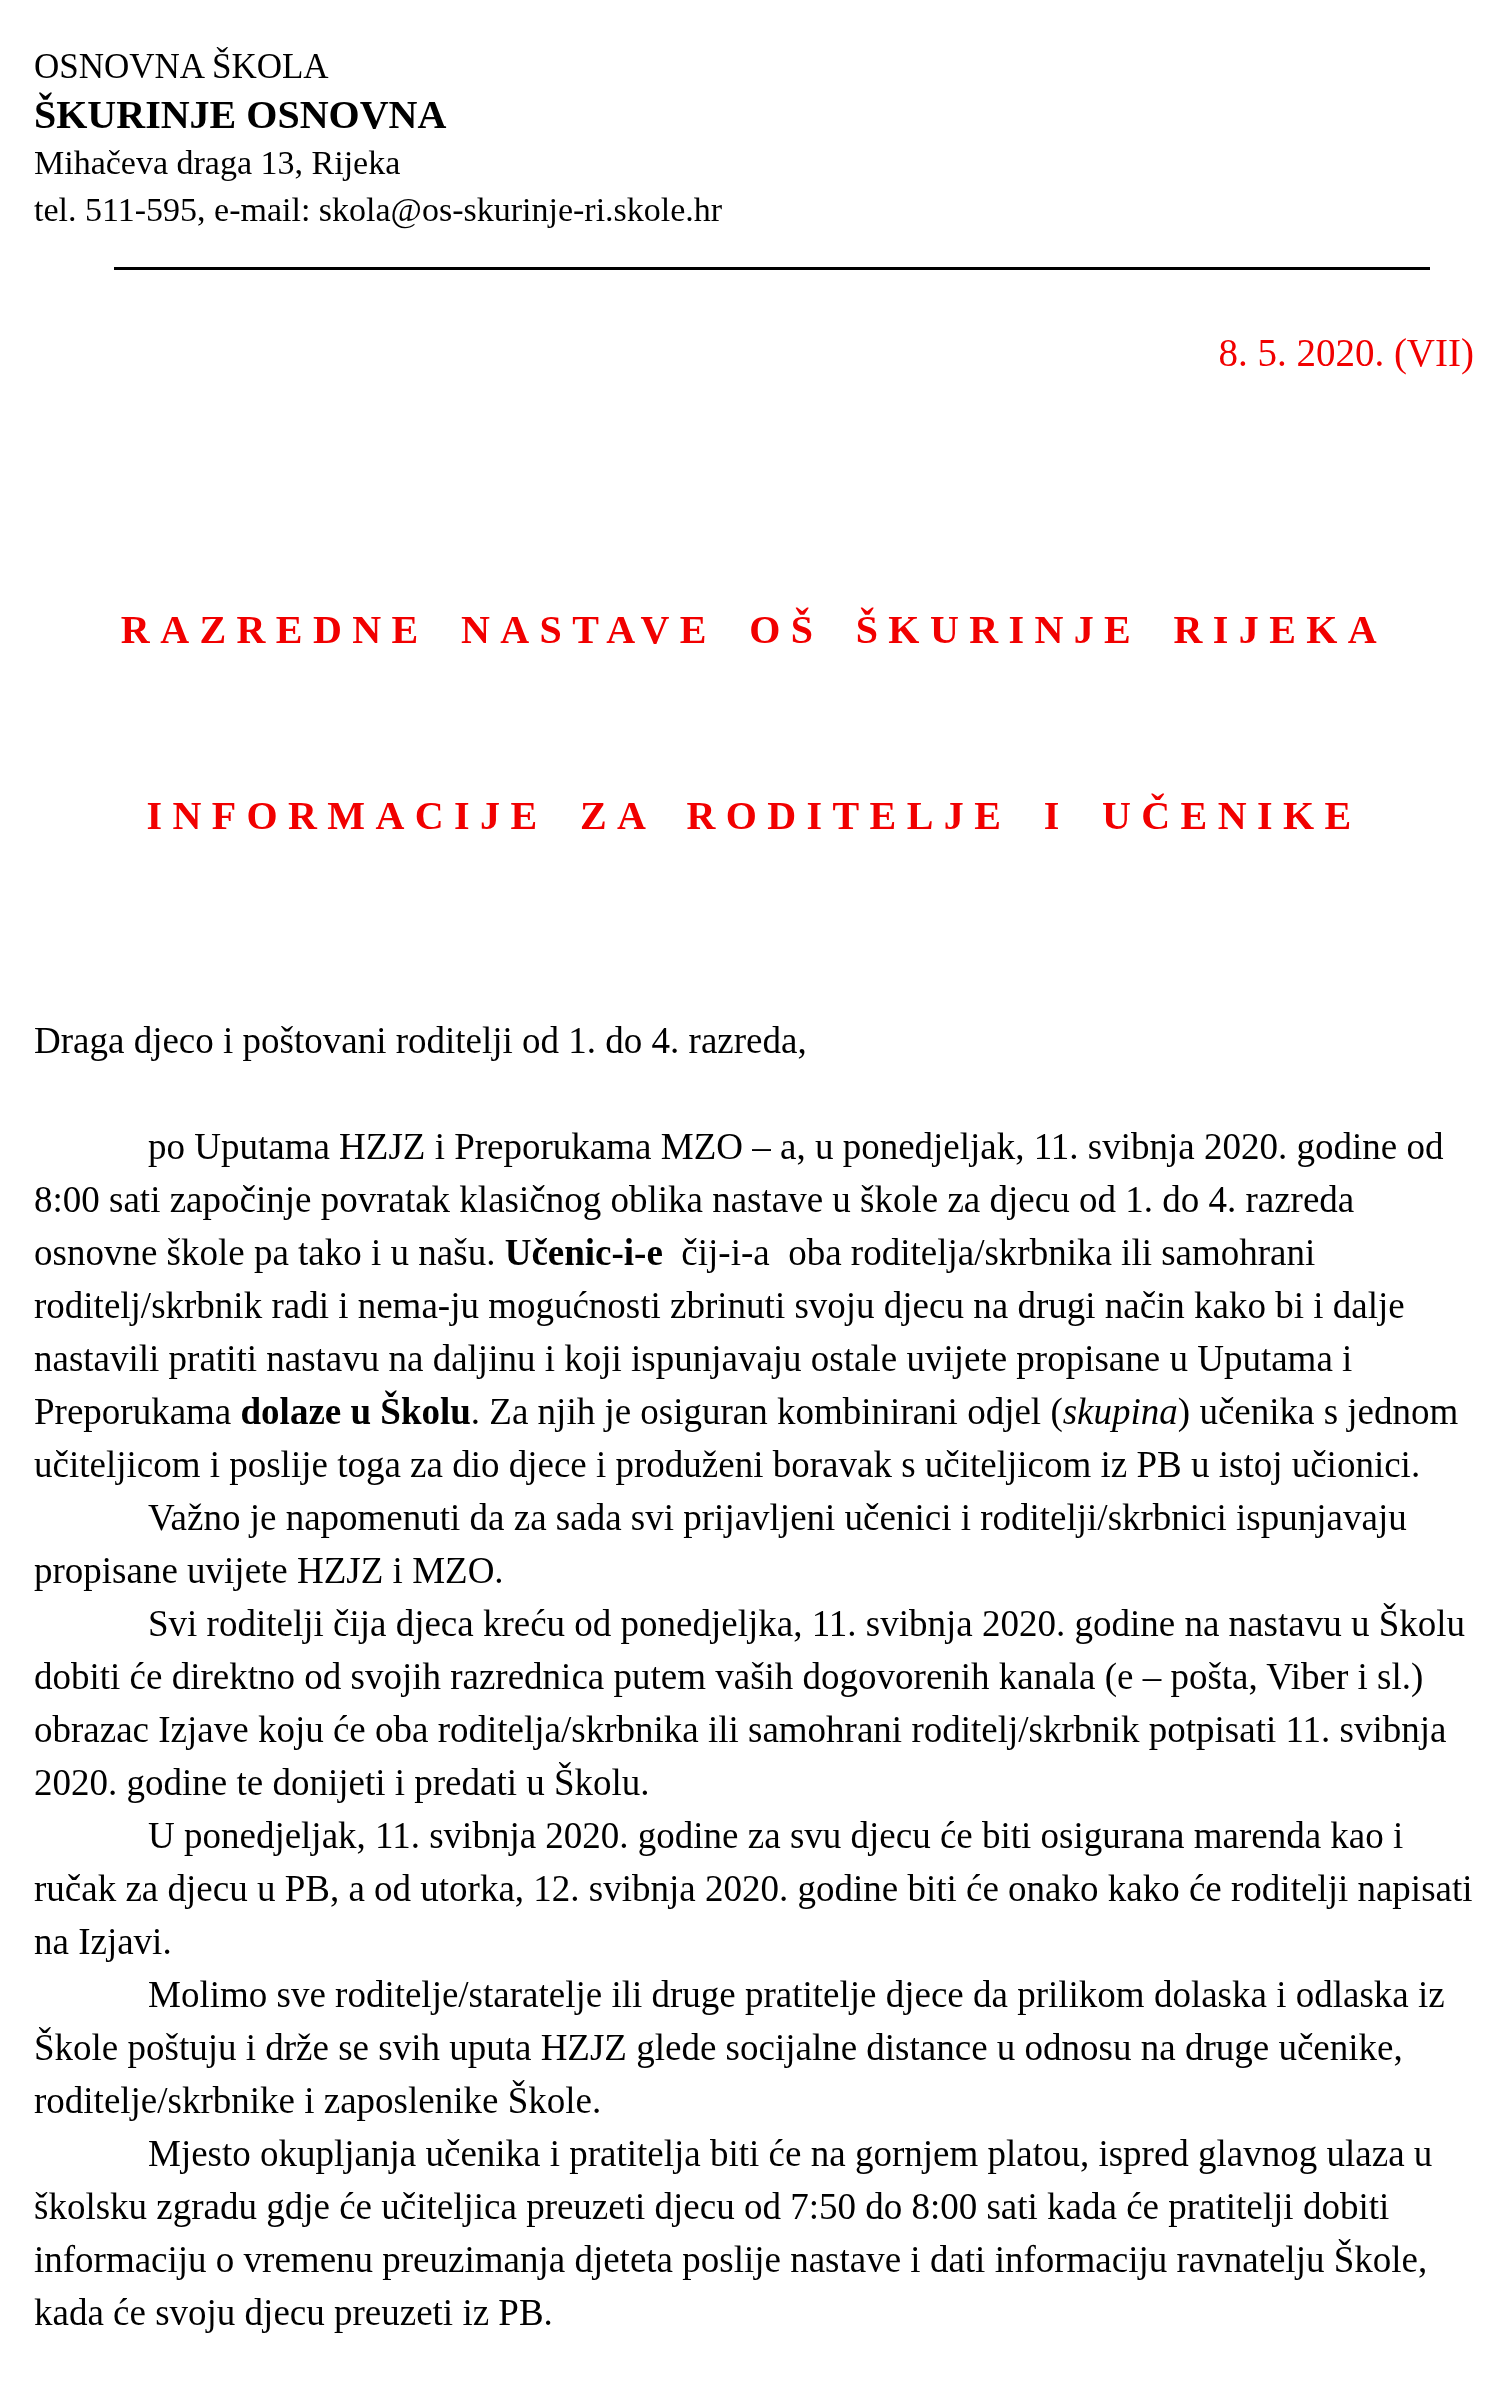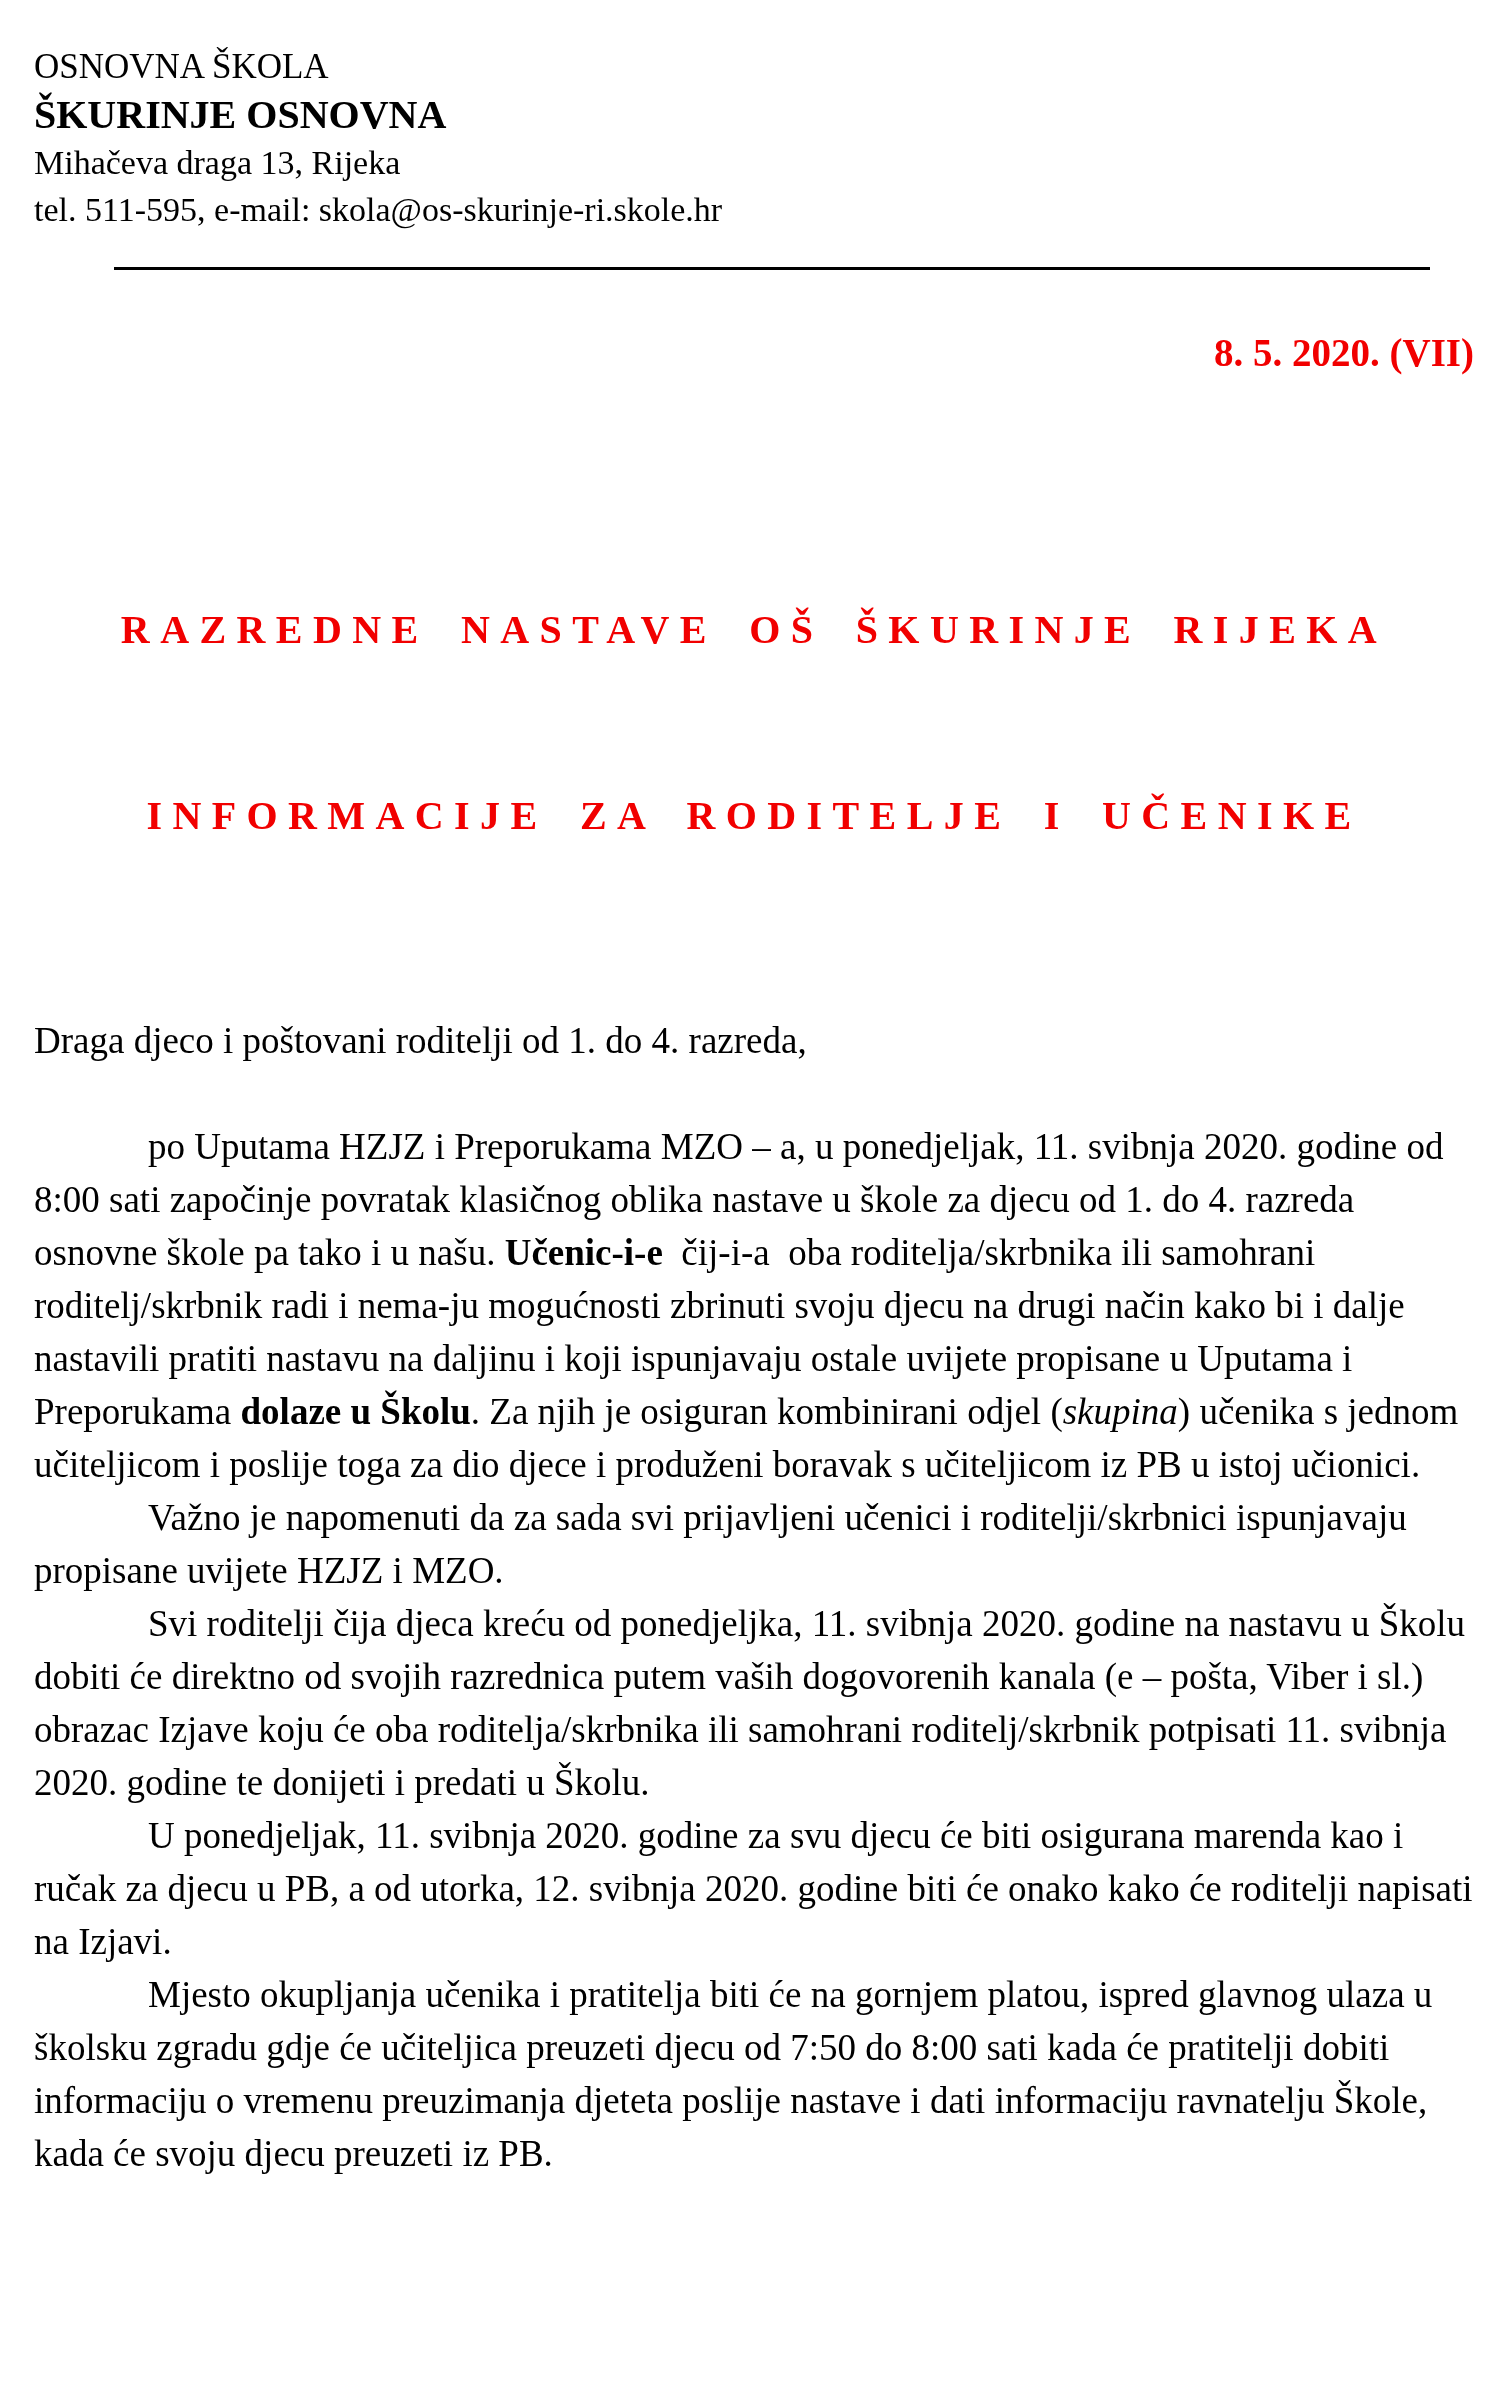--- a/index.html
+++ b/index.html
@@ -31,21 +31,21 @@
     height:0;
     border-top:3px solid var(--rule);
     margin:34px 44px 0 80px;
   }
   
   .date-line{
     margin-top:56px;
     text-align:right;
     font-size:39px;
     line-height:53px;
-    font-weight:700;
+    font-weight:400;
     color:var(--accent-red);
   }
   
   .doc-title{
     margin:96px 0 0 0;
     text-align:center;
     color:var(--accent-red);
     font-size:40px;
     line-height:62px;
     font-weight:700;
@@ -92,18 +92,19 @@
     <span class="title-line">INFORMACIJE ZA RODITELJE I UČENIKE</span>
   </h1>
 
   <main class="letter-body">
     <p class="para salutation">Draga djeco i poštovani roditelji od 1. do 4. razreda,</p>
     <div>
         <p class="para indent"><span class="run regular">po Uputama HZJZ i Preporukama MZO – a, u ponedjeljak, 11. svibnja 2020. godine od 8:00 sati započinje povratak klasičnog oblika nastave u škole za djecu od 1. do 4. razreda osnovne škole pa tako i u našu. </span><span class="run bold">Učenic-i-e</span><span class="run regular">  čij-i-a  oba roditelja/skrbnika ili samohrani roditelj/skrbnik radi i nema-ju mogućnosti zbrinuti svoju djecu na drugi način kako bi i dalje nastavili pratiti nastavu na daljinu i koji ispunjavaju ostale uvijete propisane u Uputama i Preporukama </span><span class="run bold">dolaze u Školu</span><span class="run regular">. Za njih je osiguran kombinirani odjel (</span><span class="run italic">skupina</span><span class="run regular">) učenika s jednom učiteljicom i poslije toga za dio djece i produženi boravak s učiteljicom iz PB u istoj učionici.</span></p>
         <p class="para indent"><span class="run regular">Važno je napomenuti da za sada svi prijavljeni učenici i roditelji/skrbnici ispunjavaju propisane uvijete HZJZ i MZO.</span></p>
         <p class="para indent"><span class="run regular">Svi roditelji čija djeca kreću od ponedjeljka, 11. svibnja 2020. godine na nastavu u Školu dobiti će direktno od svojih razrednica putem vaših dogovorenih kanala (e – pošta, Viber i sl.) obrazac Izjave koju će oba roditelja/skrbnika ili samohrani roditelj/skrbnik potpisati 11. svibnja 2020. godine te donijeti i predati u Školu.</span></p>
         <p class="para indent"><span class="run regular">U ponedjeljak, 11. svibnja 2020. godine za svu djecu će biti osigurana marenda kao i ručak za djecu u PB, a od utorka, 12. svibnja 2020. godine biti će onako kako će roditelji napisati na Izjavi.</span></p>
+        <p class="para indent"><span class="run regular">Molimo sve roditelje/staratelje ili druge pratitelje djece da prilikom dolaska i odlaska iz Škole poštuju i drže se svih uputa HZJZ glede socijalne distance u odnosu na druge učenike, roditelje/skrbnike i zaposlenike Škole.</span></p>
         <p class="para indent"><span class="run regular">Mjesto okupljanja učenika i pratitelja biti će na gornjem platou, ispred glavnog ulaza u školsku zgradu gdje će učiteljica preuzeti djecu od 7:50 do 8:00 sati kada će pratitelji dobiti informaciju o vremenu preuzimanja djeteta poslije nastave i dati informaciju ravnatelju Škole, kada će svoju djecu preuzeti iz PB.</span></p>
       </div>
   </main>
 
 </div>
 
 
 </body></html>

